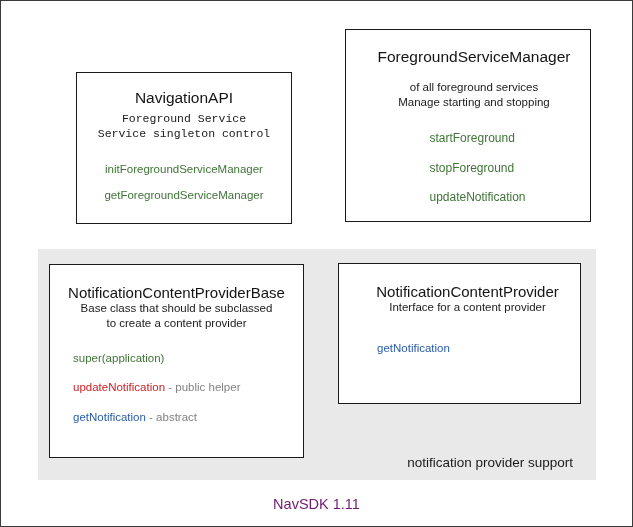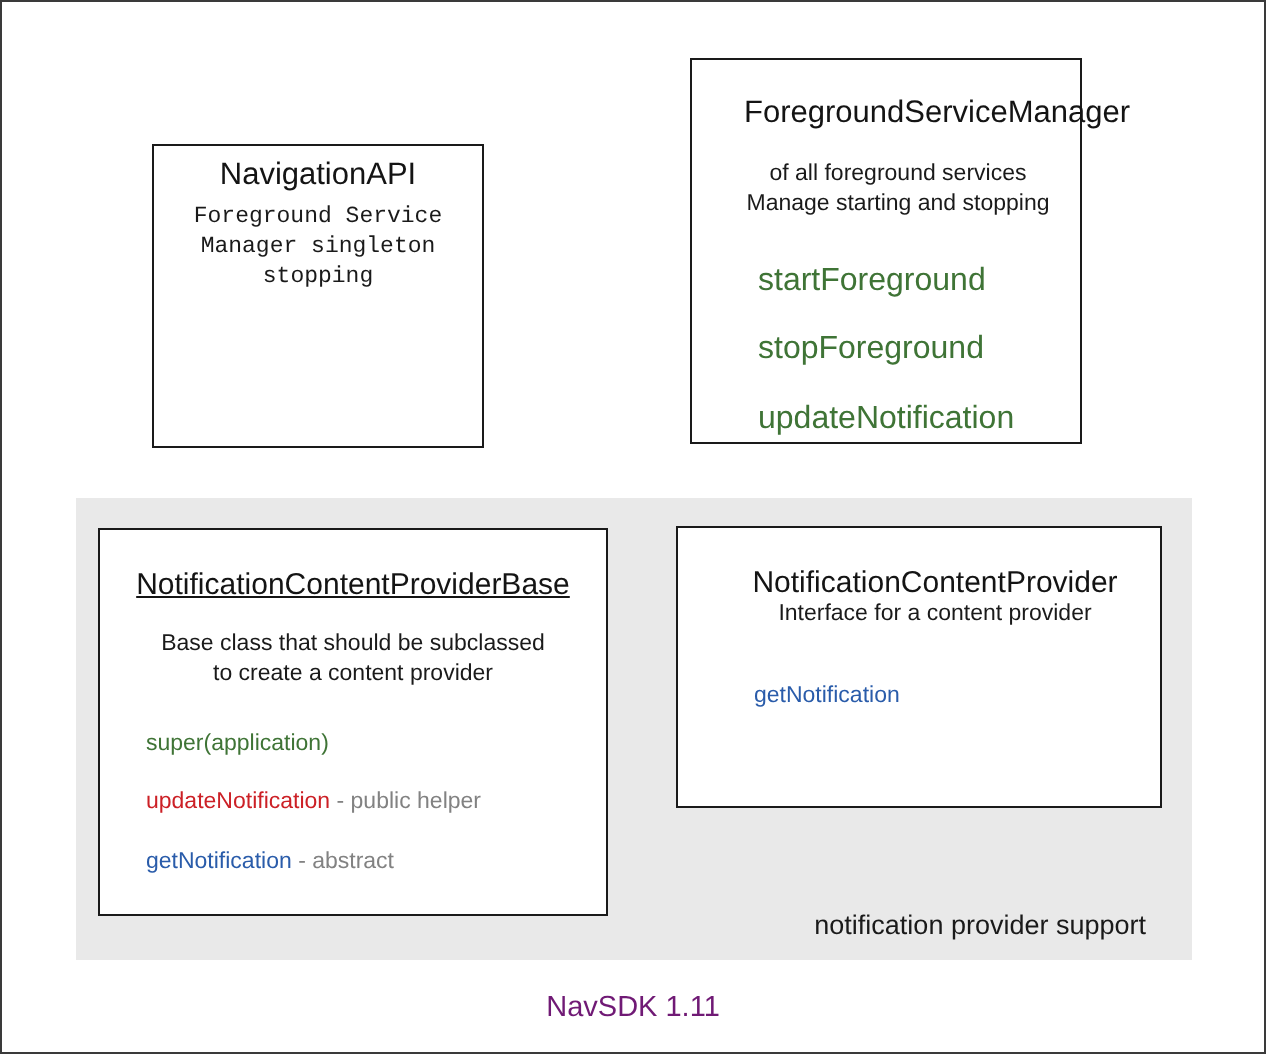--- a/index.html
+++ b/index.html
@@ -68,45 +68,46 @@
     white-space: nowrap;
     line-height: 1.2;
   }
   .m-green { color: #3f7436; }
   .m-red   { color: #cc2026; }
   .m-blue  { color: #2a5caa; }
   .m-note  { color: #828282; }
 
   
   #box-navigation-api {
-    left: 75px; top: 71px; width: 166px; height: 152px;
-    padding: 6px 10px 0 10px;
+    left: 75px; top: 71px; width: 216px; height: 152px;
+    padding: 16px 10px 0 10px;
   }
   #box-navigation-api .class-title { font-size: 15.5px; }
   #box-navigation-api .class-desc  { font-size: 11.5px; margin-top: 4px; font-family: Liberation Mono, monospace; }
   #box-navigation-api .member-list { margin-top: 22px; align-items: center; }
   #box-navigation-api .member { font-size: 11.5px; margin-bottom: 12px; }
 
   
   #box-foreground-service-manager {
-    left: 344px; top: 28px; width: 196px; height: 193px;
+    left: 344px; top: 28px; width: 246px; height: 193px;
     padding: 18px 14px 0 26px;
+    align-items: center;
   }
   #box-foreground-service-manager .class-title { font-size: 15.5px; }
   #box-foreground-service-manager .class-desc  { font-size: 11.5px; margin-top: 14px; }
   #box-foreground-service-manager .member-list { margin-top: 21px; align-items: flex-start; padding-left: 7px; }
-  #box-foreground-service-manager .member { font-size: 16px; margin-bottom: 15px; }
+  #box-foreground-service-manager .member { font-size: 12px; margin-bottom: 15px; }
 
   
   #box-notification-content-provider-base {
     left: 48px; top: 263px; width: 255px; height: 194px;
     padding: 19px 8px 0 8px;
   }
-  #box-notification-content-provider-base .class-title { font-size: 15px; text-decoration: underline; }
-  #box-notification-content-provider-base .class-desc  { font-size: 11.5px; margin-top: 14px; }
+  #box-notification-content-provider-base .class-title { font-size: 15px; }
+  #box-notification-content-provider-base .class-desc  { font-size: 11.5px; }
   #box-notification-content-provider-base .member-list { margin-top: 20px; align-items: flex-start; padding-left: 15px; text-align: center; }
   #box-notification-content-provider-base .member { font-size: 11.5px; margin-bottom: 16px; }
 
   
   #box-notification-content-provider {
     left: 337px; top: 262px; width: 243px; height: 141px;
     padding: 19px 10px 0 26px;
   }
   #box-notification-content-provider .class-title { font-size: 15px; }
   #box-notification-content-provider .class-desc  { font-size: 11.5px; }
@@ -130,21 +131,29 @@
 <div id="canvas">
 
   <div class="group-panel">
     <div class="group-panel-label">notification provider support</div>
   </div>
 
   <div class="class-box" id="box-navigation-api">
     <div class="class-title">NavigationAPI</div>
     <div class="class-desc">
       <div>Foreground Service</div>
-      <div>Manager singleton stopping</div>
+      <div>Service singleton control</div>
+    </div>
+    <div class="member-list">
+      <div class="member m-green">
+        <span>initForegroundServiceManager</span><span class="m-note"></span>
+      </div>
+      <div class="member m-green">
+        <span>getForegroundServiceManager</span><span class="m-note"></span>
+      </div>
     </div>
   </div>
 
   <div class="class-box" id="box-foreground-service-manager">
     <div class="class-title">ForegroundServiceManager</div>
     <div class="class-desc">
       <div>of all foreground services</div>
       <div>Manage starting and stopping</div>
     </div>
     <div class="member-list">

